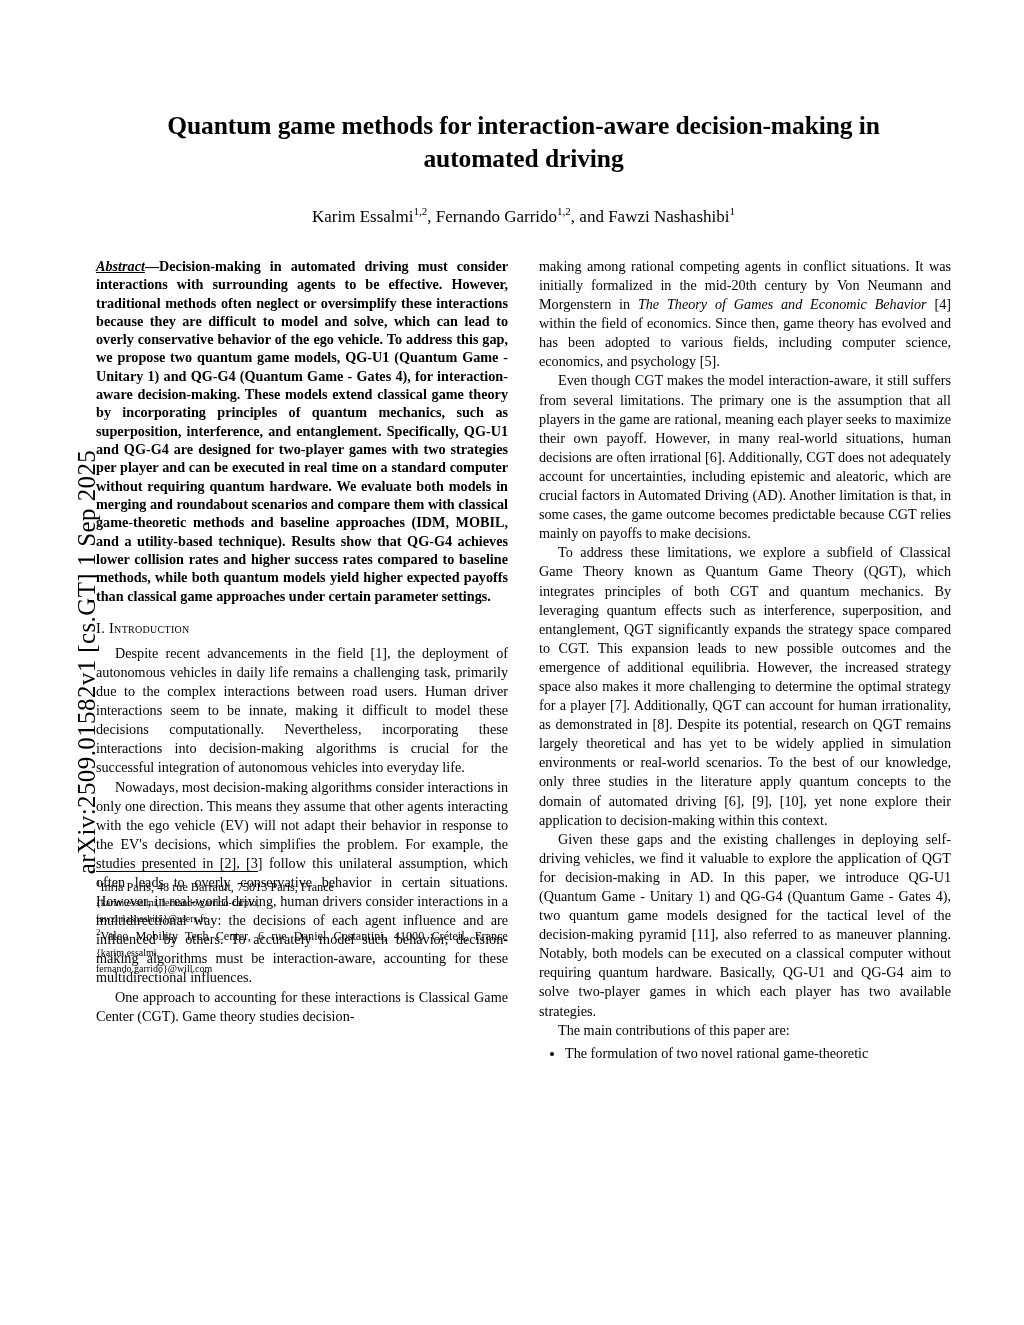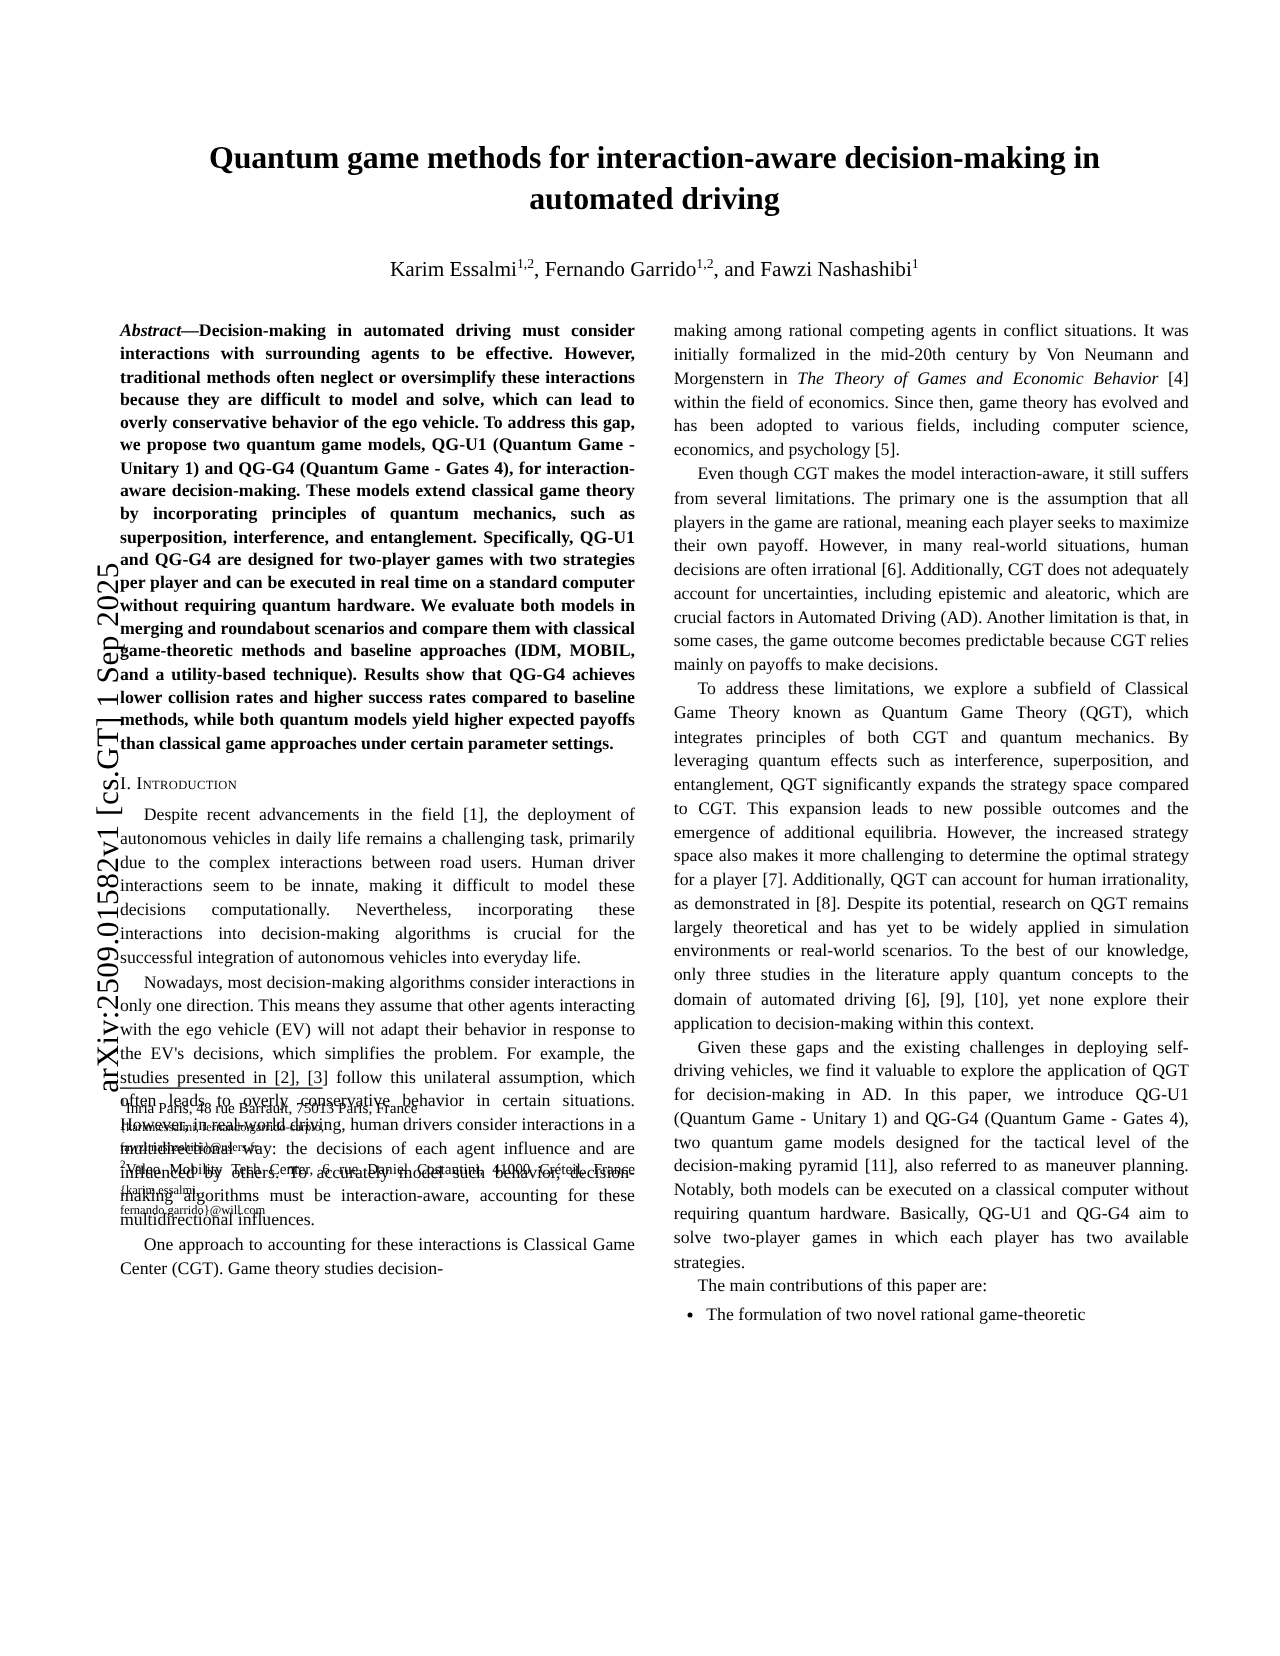--- a/index.html
+++ b/index.html
@@ -72,20 +72,21 @@
 
   .abstract {
     font-weight: bold;
     line-height: 1.29;
     text-align: justify;
     hyphens: auto;
   }
   .abstract .abs-label {
     font-style: italic;
     font-weight: bold;
+    text-decoration: underline;
   }
 
   .sec-head {
     margin: 15px 0 7px 0;
     font-size: 14.5px;
     font-variant: small-caps;
     letter-spacing: 0.3px;
   }
 
   p.body {

